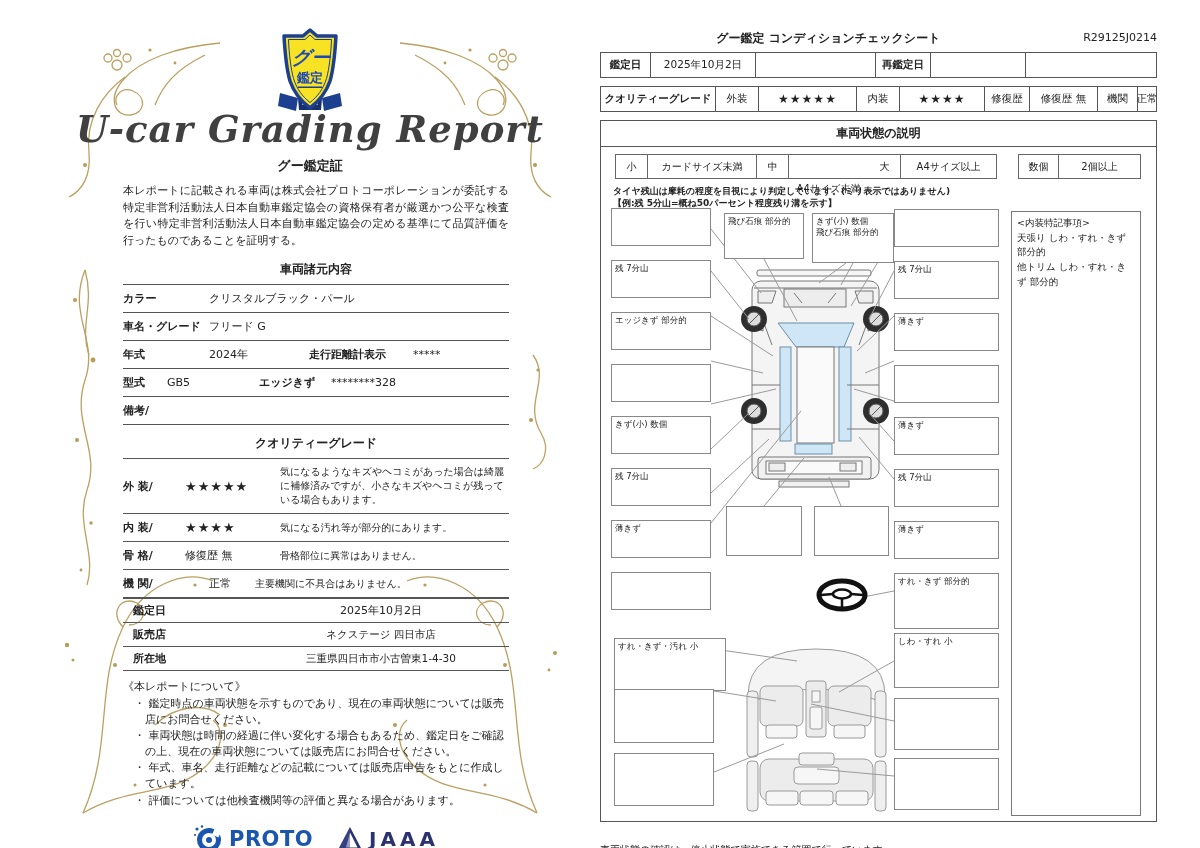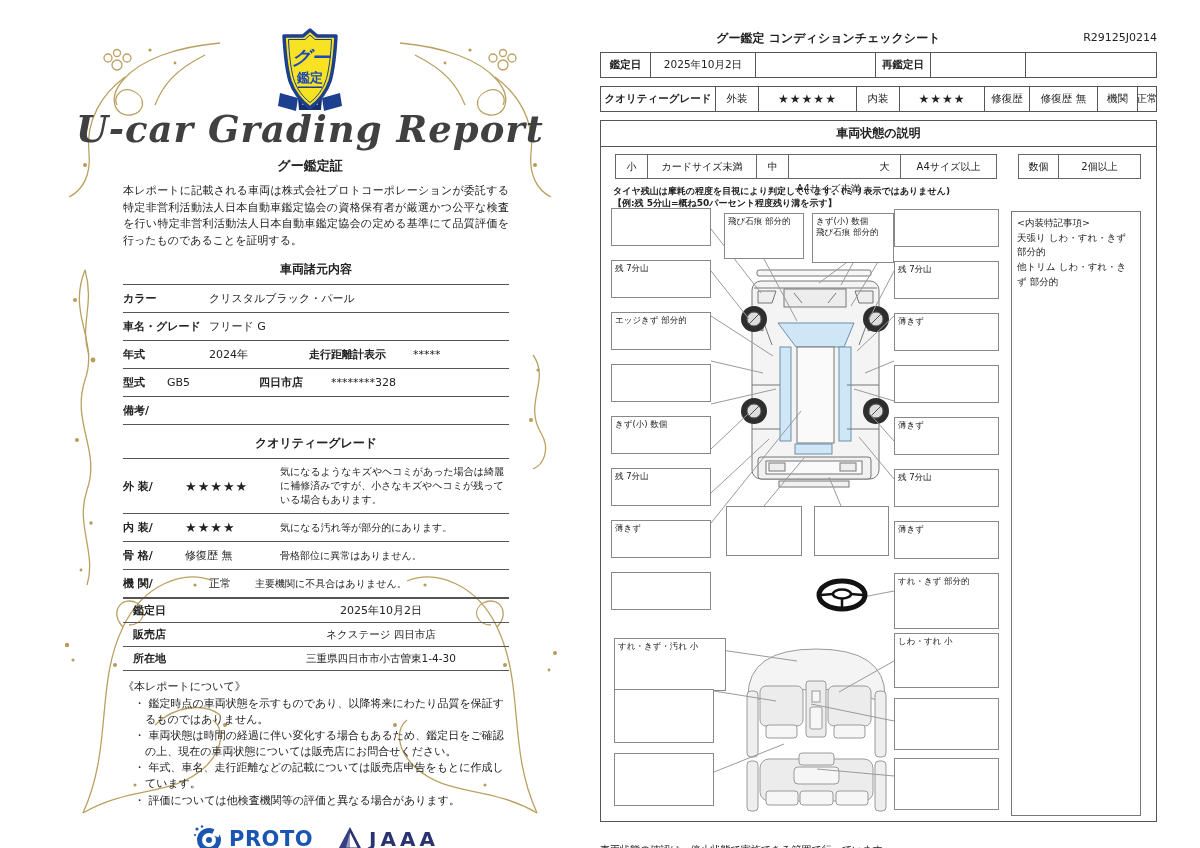--- a/index.html
+++ b/index.html
@@ -166,21 +166,21 @@
         </div>
         <div class="spec-row">
           <span class="sl w86">年式</span>
           <span class="sv w100">2024年</span>
           <span class="sl w104">走行距離計表示</span>
           <span class="sv">*****</span>
         </div>
         <div class="spec-row">
           <span class="sl w44">型式</span>
           <span class="sv w92">GB5</span>
-          <span class="sl w62">四日市店</span>
+          <span class="sl w62">エッジきず</span>
           <span class="sv" style="padding-left:10px;">********328</span>
         </div>
         <div class="spec-row">
           <span class="sl">備考/</span>
         </div>
       </div>
 
       <div class="sec-heading" style="margin-top:10px;">クオリティーグレード</div>
       <div class="grade-table">
         <div class="grade-row">
@@ -215,21 +215,21 @@
           <span class="iv" style="font-size:10.5px;">ネクステージ 四日市店</span>
         </div>
         <div class="info-row">
           <span class="il">所在地</span>
           <span class="iv" style="font-size:10.5px;">三重県四日市市小古曽東1-4-30</span>
         </div>
       </div>
 
       <div class="notes">
         <div class="notes-heading">《本レポートについて》</div>
-        <div class="note-item">・ 鑑定時点の車両状態を示すものであり、以降将来にわたり品質を保証するものではありません。</div>
+        <div class="note-item">・ 鑑定時点の車両状態を示すものであり、現在の車両状態については販売店にお問合せください。</div>
         <div class="note-item">・ 車両状態は時間の経過に伴い変化する場合もあるため、鑑定日をご確認の上、現在の車両状態については販売店にお問合せください。</div>
         <div class="note-item">・ 年式、車名、走行距離などの記載については販売店申告をもとに作成しています。</div>
         <div class="note-item">・ 評価については他検査機関等の評価と異なる場合があります。</div>
       </div>
 
       <div class="logo-row">
         <div class="logo">
           <svg width="30" height="30" viewBox="0 0 30 30">
             <circle cx="16" cy="16" r="12" fill="#1a55b0"></circle>
             <circle cx="16" cy="16" r="7" fill="#fff"></circle>

